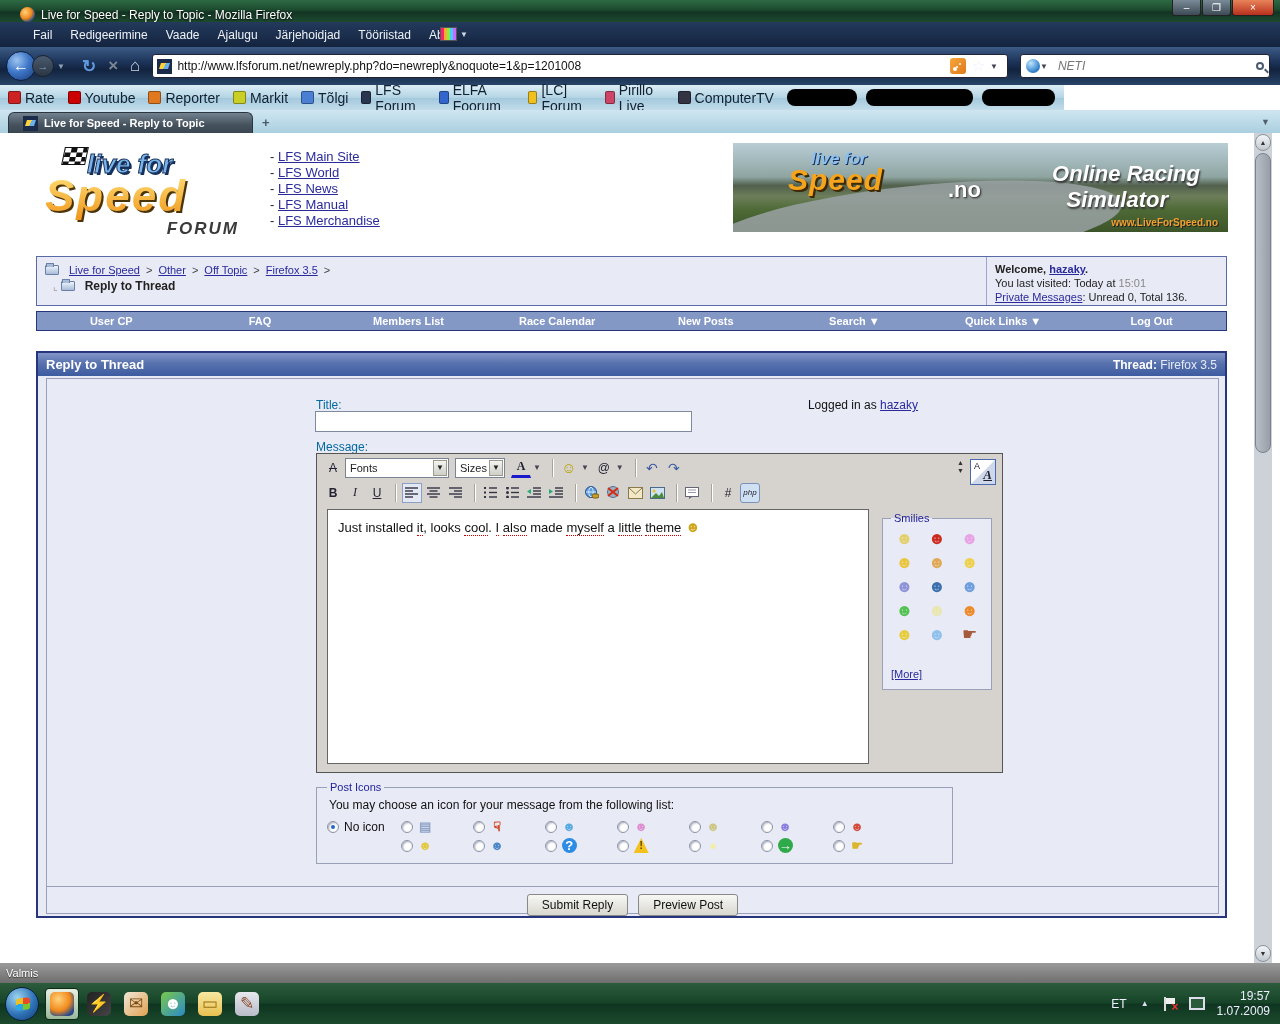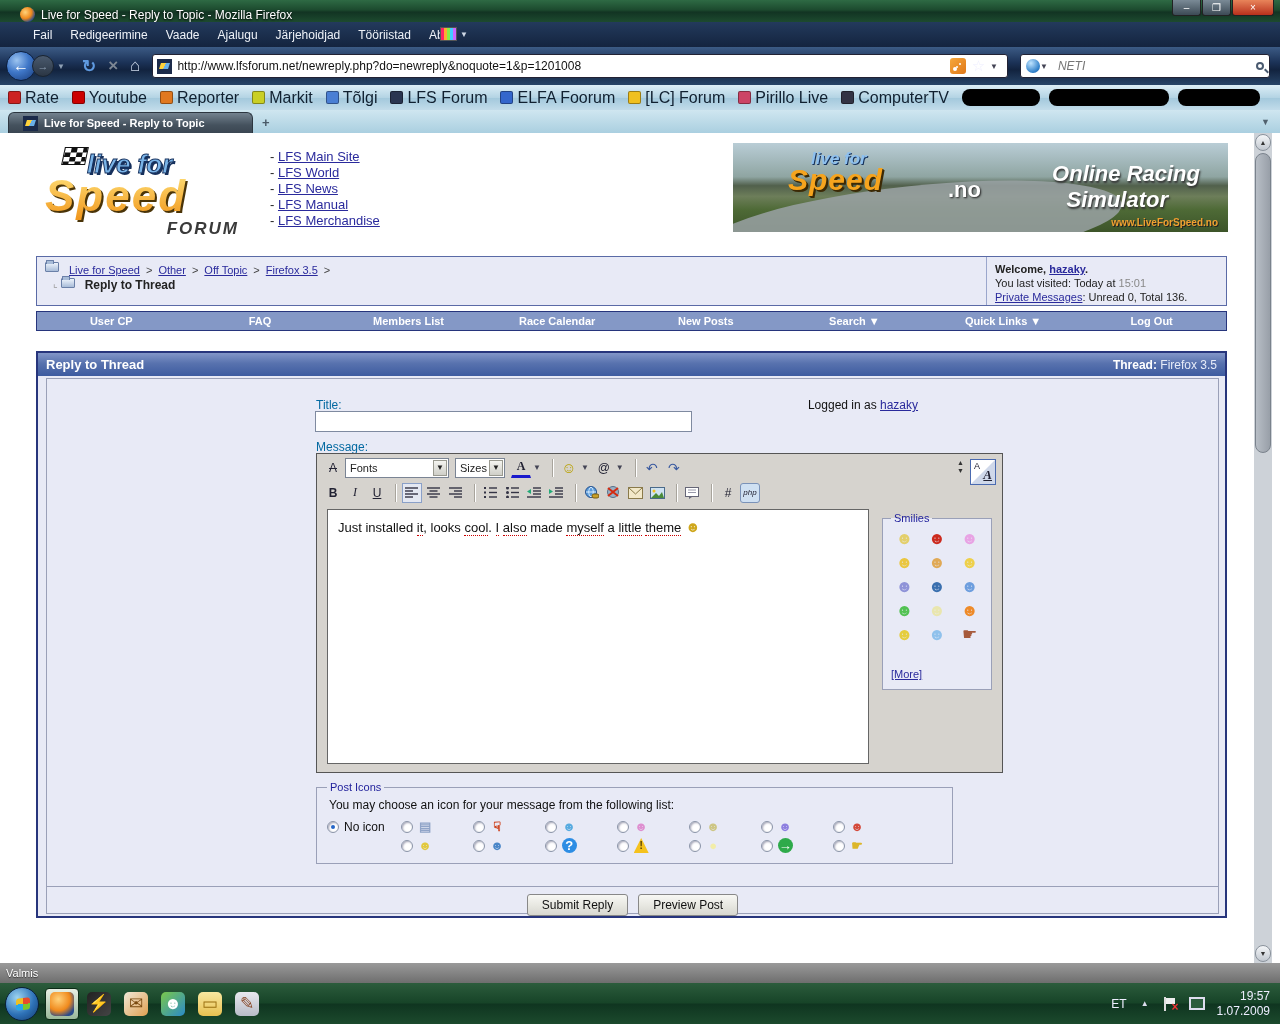--- a/index.html
+++ b/index.html
@@ -54,23 +54,23 @@
   .staricon { color:#eef; font-size:15px; margin-left:6px; }
   .searchbox { width:250px; height:24px; background:#fff; border:1px solid #223; border-radius:3px;
     display:flex; align-items:center; margin:0 10px 0 12px; padding:0 5px; }
   .engineicon { width:14px; height:14px; border-radius:50%;
     background:radial-gradient(circle at 35% 30%,#bfe4ff,#2d7ec8 70%,#144a86); }
   .searchtext { border:none; outline:none; flex:1; font-style:italic; color:#999; font-size:12px;
     margin-left:5px; font-family:"Liberation Sans",sans-serif; }
   .magicon { width:8px; height:8px; border:2px solid #4a5a70; border-radius:50%; position:relative; }
   .magicon::after { content:""; position:absolute; left:6px; top:6px; width:5px; height:2px; background:#4a5a70; transform:rotate(45deg); }
 
-  .bmbar { position:absolute; left:0; top:85px; width:1280px; height:25px;
+  .bmbar { position:absolute; left:0; top:85px; width:1064px; height:25px;
     background:linear-gradient(180deg,#dceef6 0%,#b4d4e4 50%,#a2c8dc 51%,#c2dcea 100%);
-    display:flex; align-items:center; padding-left:8px; font-size:16px; color:#102030; }
+    display:flex; align-items:center; padding-left:8px; font-size:14px; color:#102030; }
   .bm { display:flex; align-items:center; margin-right:13px; }
   .bm-ico { width:13px; height:13px; border-radius:2px; margin-right:4px; border:1px solid rgba(0,0,0,.35); }
   .redact { height:17px; background:#000; border-radius:8px; margin-right:9px; }
 
   .tabbar { position:absolute; left:0; top:110px; width:1280px; height:23px;
     background:linear-gradient(180deg,#cfe6f0,#aacfe0); }
   .tab { position:absolute; left:8px; top:2px; width:245px; height:21px;
     background:linear-gradient(180deg,#73828f,#45525e 60%,#3a4652);
     border:1px solid #2c3640; border-bottom:none; border-radius:6px 6px 0 0;
     color:#fff; font-weight:bold; font-size:11px; display:flex; align-items:center; padding:0 8px; }
@@ -110,21 +110,21 @@
   .banner-line1 { position:absolute; right:28px; top:18px; font-size:22px; font-weight:bold; font-style:italic;
     color:#fff; text-shadow:1px 2px 2px #333; z-index:2; }
   .banner-line2 { position:absolute; right:60px; top:44px; font-size:22px; font-weight:bold; font-style:italic;
     color:#fff; text-shadow:1px 2px 2px #333; z-index:2; }
   .banner-site { position:absolute; right:10px; bottom:4px; font-size:10px; font-weight:bold; color:#f0a030;
     text-shadow:1px 1px 0 #222; z-index:2; }
 
   .crumbbox { position:absolute; left:36px; top:123px; width:1191px; height:50px;
     background:#e8eaf6; border:1px solid #5a6aa6; display:flex; }
   .crumb-left { flex:1; padding:5px 8px; font-size:11px; color:#222; }
-  .crumbrow { display:flex; height:16px; }
+  .crumbrow { display:flex; align-items:center; height:16px; }
   .folder { width:14px; height:10px; background:linear-gradient(180deg,#eef4fc,#a8bcd8); border:1px solid #6a80a8;
     border-radius:1px; position:relative; margin-right:6px; }
   .folder::before { content:""; position:absolute; left:0; top:-3px; width:6px; height:3px;
     background:#a8bcd8; border:1px solid #6a80a8; border-bottom:none; border-radius:1px 1px 0 0; }
   .crumb-left a { color:#2a2a9c; margin:0 4px; }
   .crumb-sep { color:#444; margin:0 2px; }
   .crumb-tree { color:#999; font-size:10px; margin:0 3px 0 8px; }
   .crumb-current { font-weight:bold; color:#222; margin-left:4px; font-size:12px; }
   .welcome { width:240px; border-left:1px solid #9aa6cc; padding:5px 8px; font-size:11px; color:#222; line-height:14px; }
   .welcome b { font-size:11px; }

